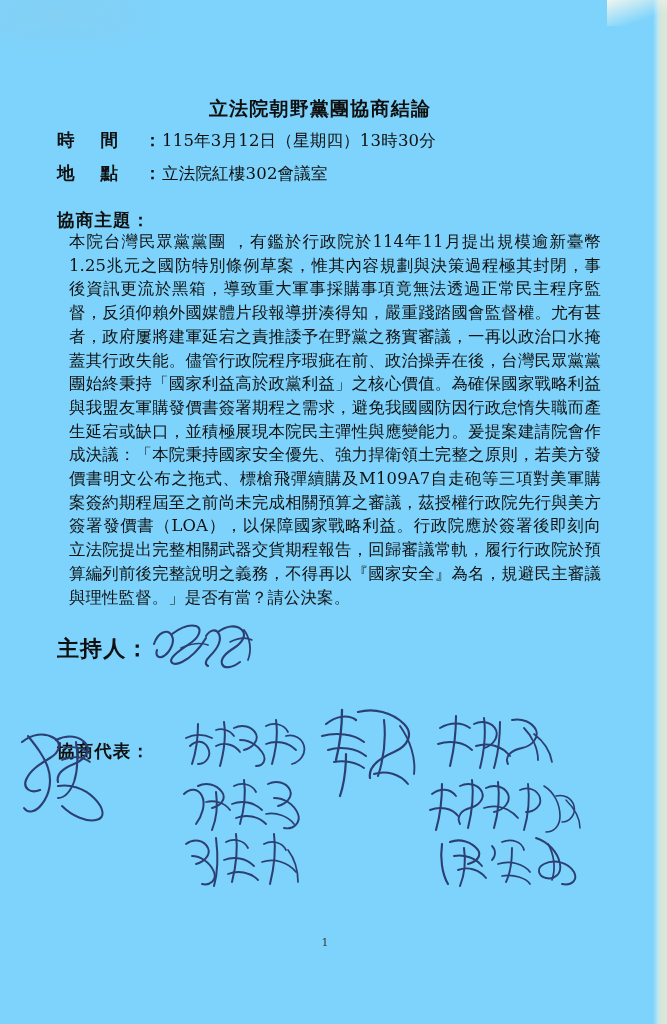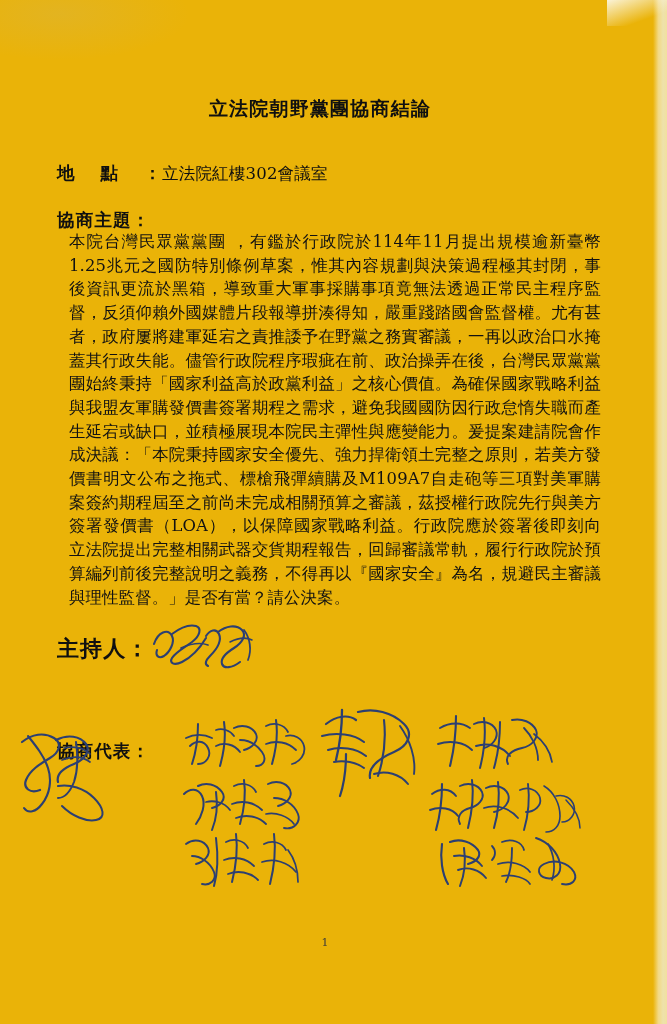--- a/index.html
+++ b/index.html
@@ -15,21 +15,21 @@
     font-family: "DejaVu Serif", "Liberation Serif", serif;
     color: #111111;
     -webkit-font-smoothing: antialiased;
   }
 
   
   .page {
     position: relative;
     width: 667px;
     height: 1024px;
-    background: #eab308;
+    background: #7dd3fc;
     overflow: hidden;
   }
   
   .scan-edge-right {
     position: absolute;
     top: 0;
     right: 0;
     width: 14px;
     height: 1024px;
     background: linear-gradient(to right,
@@ -209,20 +209,23 @@
 <div class="page">
 
   <div class="scan-shadow-topleft"></div>
   <div class="scan-edge-right"></div>
   <div class="scan-edge-topright"></div>
 
   <div class="doc">
 
     <div class="doc-title">立法院朝野黨團協商結論</div>
 
+    <div class="meta-row" id="meta-time">
+      <span class="meta-label">時間</span><span class="meta-colon">：</span><span class="meta-value">115年3月12日（星期四）13時30分</span>
+    </div>
 
     <div class="meta-row" id="meta-place">
       <span class="meta-label">地點</span><span class="meta-colon">：</span><span class="meta-value">立法院紅樓302會議室</span>
     </div>
 
     <div class="section-label" id="label-topic">協商主題：</div>
 
     <div class="body-text">
       <p>本院台灣民眾黨黨團 ，有鑑於行政院於114年11月提出規模逾新臺幣1.25兆元之國防特別條例草案，惟其內容規劃與決策過程極其封閉，事後資訊更流於黑箱，導致重大軍事採購事項竟無法透過正常民主程序監督，反須仰賴外國媒體片段報導拼湊得知，嚴重踐踏國會監督權。尤有甚者，政府屢將建軍延宕之責推諉予在野黨之務實審議，一再以政治口水掩蓋其行政失能。儘管行政院程序瑕疵在前、政治操弄在後，台灣民眾黨黨團始終秉持「國家利益高於政黨利益」之核心價值。為確保國家戰略利益與我盟友軍購發價書簽署期程之需求，避免我國國防因行政怠惰失職而產生延宕或缺口，並積極展現本院民主彈性與應變能力。爰提案建請院會作成決議：「本院秉持國家安全優先、強力捍衛領土完整之原則，若美方發價書明文公布之拖式、標槍飛彈續購及M109A7自走砲等三項對美軍購案簽約期程屆至之前尚未完成相關預算之審議，茲授權行政院先行與美方簽署發價書（LOA），以保障國家戰略利益。行政院應於簽署後即刻向立法院提出完整相關武器交貨期程報告，回歸審議常軌，履行行政院於預算編列前後完整說明之義務，不得再以『國家安全』為名，規避民主審議與理性監督。」是否有當？請公決案。</p>
     </div>

